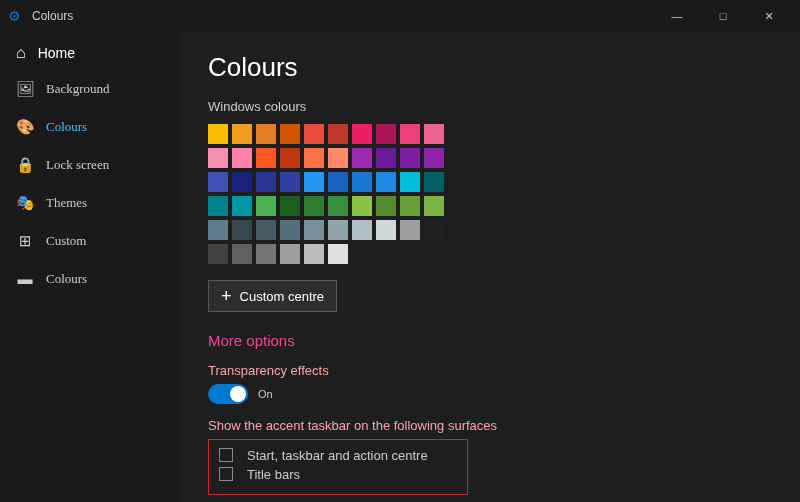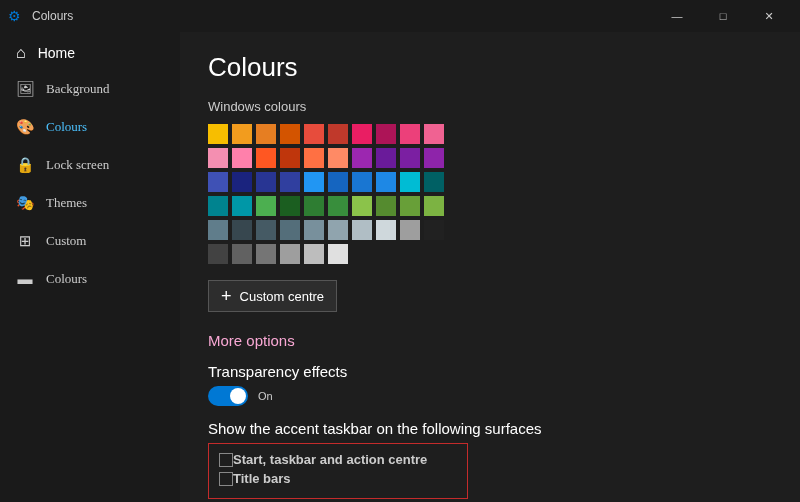--- a/index.html
+++ b/index.html
@@ -175,29 +175,29 @@
     }
     .custom-plus {
       font-size: 18px;
       line-height: 1;
     }
 
     .more-options-title {
       font-size: 15px;
       font-weight: 400;
       margin-bottom: 14px;
-      color: #f9a8d4;
+      color: #ec4899;
     }
 
     .option-group {
       margin-bottom: 14px;
     }
     .option-label {
-      font-size: 15px;
-      color: #ffffff;
+      font-size: 13px;
+      color: #fca5a5;
       margin-bottom: 6px;
     }
 
     
     .toggle-row {
       display: flex;
       align-items: center;
       gap: 10px;
       margin-bottom: 4px;
     }
@@ -229,24 +229,22 @@
     
     .accent-surfaces-group {
       border: 1px solid #c42b2b;
       padding: 8px 10px;
       margin-bottom: 14px;
       display: inline-block;
       min-width: 260px;
     }
     .checkbox-row {
       display: flex;
-      align-items: center;
-      gap: 0;
+      gap: 14px;
       margin-bottom: 4px;
-      font-weight: bold;
     }
     .checkbox-row:last-child { margin-bottom: 4px; }
     .checkbox-box {
       width: 14px;
       height: 14px;
       border: 1px solid #888;
       background: transparent;
       flex-shrink: 0;
       cursor: pointer;
     }

